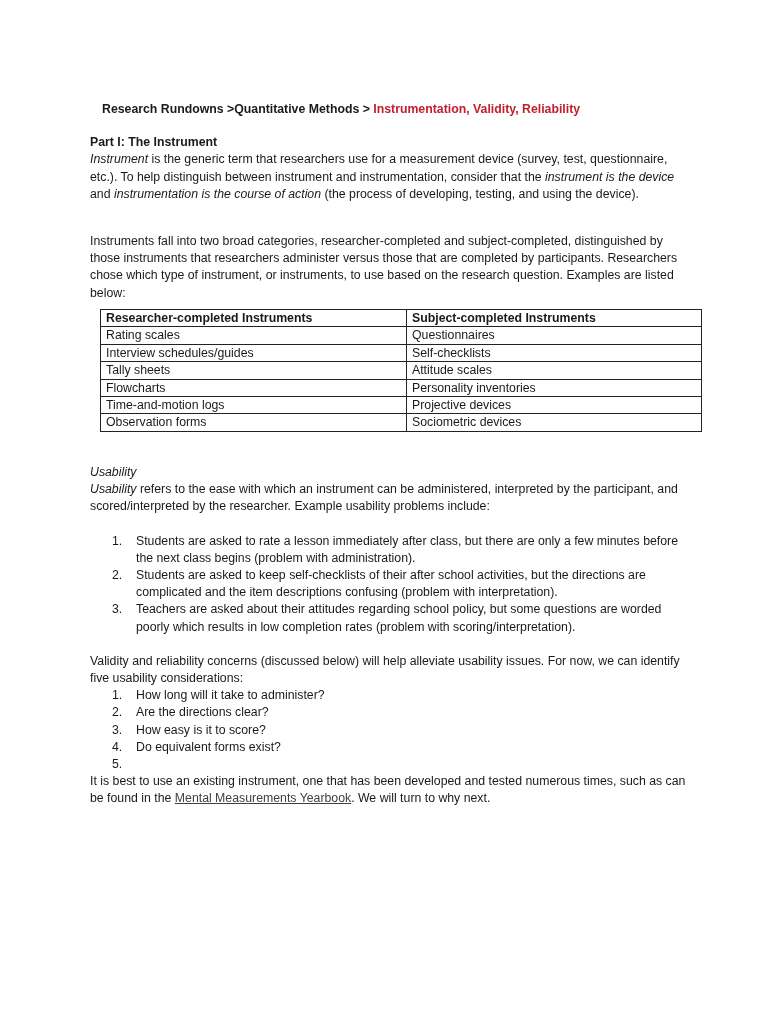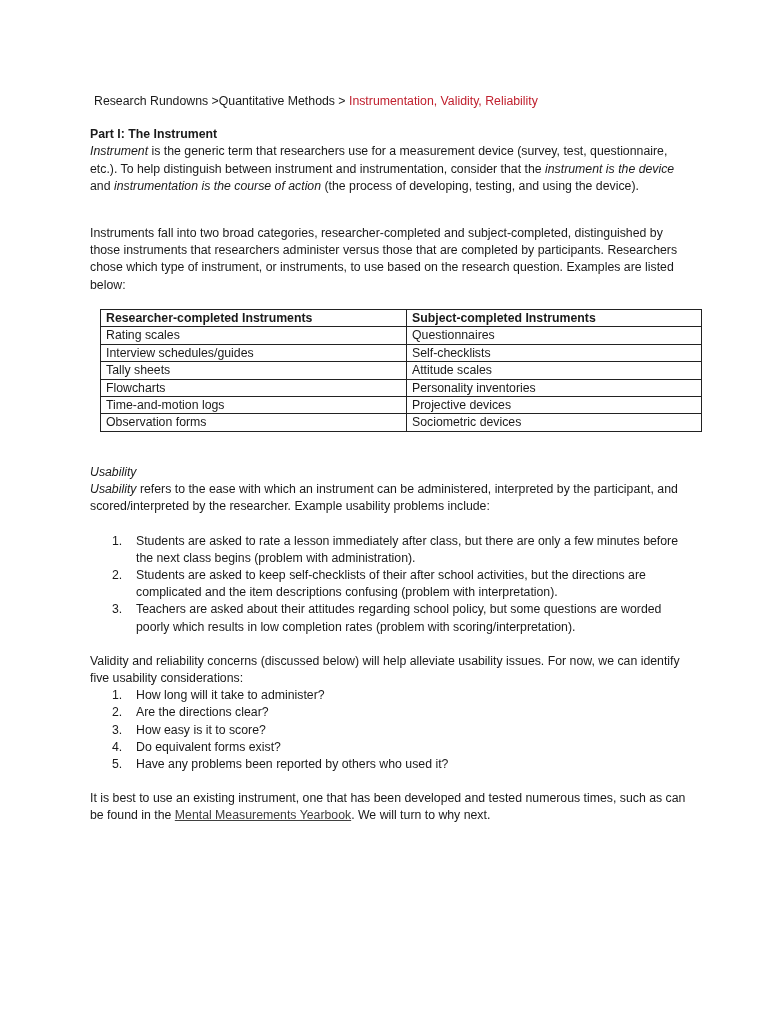--- a/index.html
+++ b/index.html
@@ -4,21 +4,21 @@
 <style>
   html, body { margin: 0; padding: 0; background: #ffffff; }
   body {
     width: 768px; height: 1024px; position: relative; overflow: hidden;
     font-family: "Liberation Sans", sans-serif;
     color: #1a1a1a;
     font-size: 12.3px;
     line-height: 17.2px;
   }
   .page { position: absolute; left: 90px; top: 89px; width: 600px; }
-  .breadcrumb { font-weight: normal; margin: 4px; }
+  .breadcrumb { font-weight: bold; margin: 12px; }
   .breadcrumb .current { color: #c0202e; }
   .section-title { font-weight: bold; margin: 16px 0 0 0; }
   p { margin: 0; }
   .para-gap { margin-top: 30px; }
   em { font-style: italic; }
   table.instruments {
     position: absolute; left: 100px; top: 309px; width: 602px;
     border-collapse: collapse;
     font-size: 12.3px; line-height: 16.4px;
   }
@@ -95,17 +95,17 @@
     <li><span class="num">2.</span><span>Students are asked to keep self-checklists of their after school activities, but the directions are complicated and the item descriptions confusing (problem with interpretation).</span></li>
     <li><span class="num">3.</span><span>Teachers are asked about their attitudes regarding school policy, but some questions are worded poorly which results in low completion rates (problem with scoring/interpretation).</span></li>
   </ol>
 
   <p class="list-gap">Validity and reliability concerns (discussed below) will help alleviate usability issues. For now, we can identify five usability considerations:</p>
   <ol>
     <li><span class="num">1.</span><span>How long will it take to administer?</span></li>
     <li><span class="num">2.</span><span>Are the directions clear?</span></li>
     <li><span class="num">3.</span><span>How easy is it to score?</span></li>
     <li><span class="num">4.</span><span>Do equivalent forms exist?</span></li>
-    <li><span class="num">5.</span><span>Have any problems been reported by others who used it?</span></li>
+    <li><span class="num">5.</span></li>
   </ol>
 
   <p class="list-gap"><span>It is best to use an existing instrument, one that has been developed and tested numerous times, such as can be found in the </span><a class="link" href="#">Mental Measurements Yearbook</a><span>. We will turn to why next.</span></p>
 </div>
 
 </body></html>

